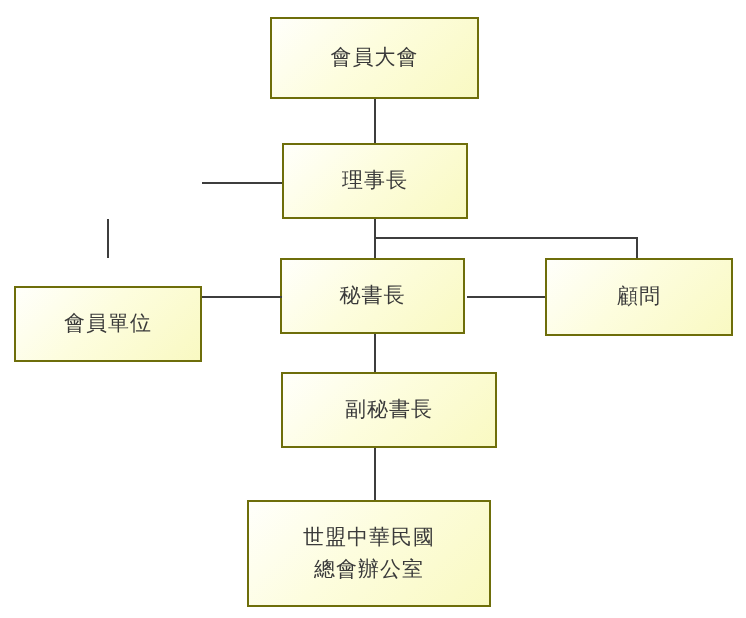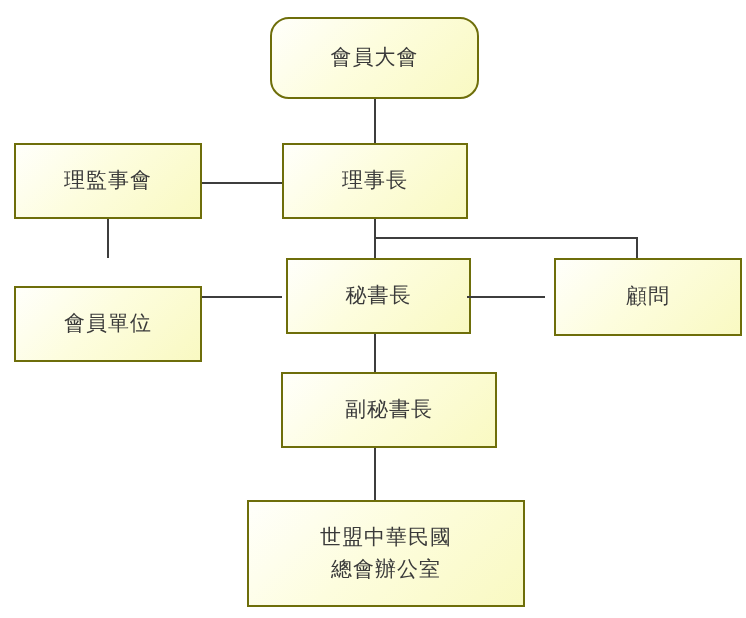--- a/index.html
+++ b/index.html
@@ -25,28 +25,28 @@
     letter-spacing: 1px;
     line-height: 1.5;
     white-space: pre-line;
   }
   .edge {
     position: absolute;
     background: #3d3d3d;
   }
 
   
-  .n-assembly { left: 270px; top: 17px;  width: 209px; height: 82px; border-radius: 19px; }
+  .n-assembly { left: 270px; top: 17px;  width: 209px; height: 82px; }
   .n-board    { left: 14px;  top: 143px; width: 188px; height: 76px; }
   .n-chairman { left: 282px; top: 143px; width: 186px; height: 76px; }
   .n-members  { left: 14px;  top: 258px; width: 188px; height: 76px; margin-top: 28px; }
-  .n-secgen   { left: 286px; top: 258px; width: 185px; height: 76px; }
-  .n-advisor  { left: 545px; top: 258px; width: 188px; height: 78px; margin-left: 9px; }
+  .n-secgen   { left: 280px; top: 258px; width: 185px; height: 76px; }
+  .n-advisor  { left: 545px; top: 258px; width: 188px; height: 78px; }
   .n-deputy   { left: 281px; top: 372px; width: 216px; height: 76px; }
-  .n-office   { left: 247px; top: 500px; width: 278px; height: 107px; }
+  .n-office   { left: 247px; top: 500px; width: 244px; height: 107px; }
 
   
   .e-assembly-chairman  { left: 374px; top: 99px;  width: 2px;   height: 44px; }
   .e-board-chairman     { left: 202px; top: 182px; width: 80px;  height: 2px;  }
   .e-board-members      { left: 107px; top: 219px; width: 2px;   height: 39px; }
   .e-chairman-secgen    { left: 374px; top: 219px; width: 2px;   height: 39px; }
   .e-chairman-advisor-h { left: 374px; top: 237px; width: 264px; height: 2px;  }
   .e-chairman-advisor-v { left: 636px; top: 237px; width: 2px;   height: 21px; }
   .e-members-secgen     { left: 202px; top: 296px; width: 80px;  height: 2px;  }
   .e-secgen-advisor     { left: 467px; top: 296px; width: 78px;  height: 2px;  }
@@ -55,23 +55,20 @@
 </style>
 </head>
 <body>
 
 <div class="canvas">
 
   <div class="node n-assembly">
     <span>會員大會</span>
   </div>
 
-  <div class="node n-board">
-    <span>理監事會</span>
-  </div>
 
   <div class="node n-chairman">
     <span>理事長</span>
   </div>
 
   <div class="node n-members">
     <span>會員單位</span>
   </div>
 
   <div class="node n-secgen">

